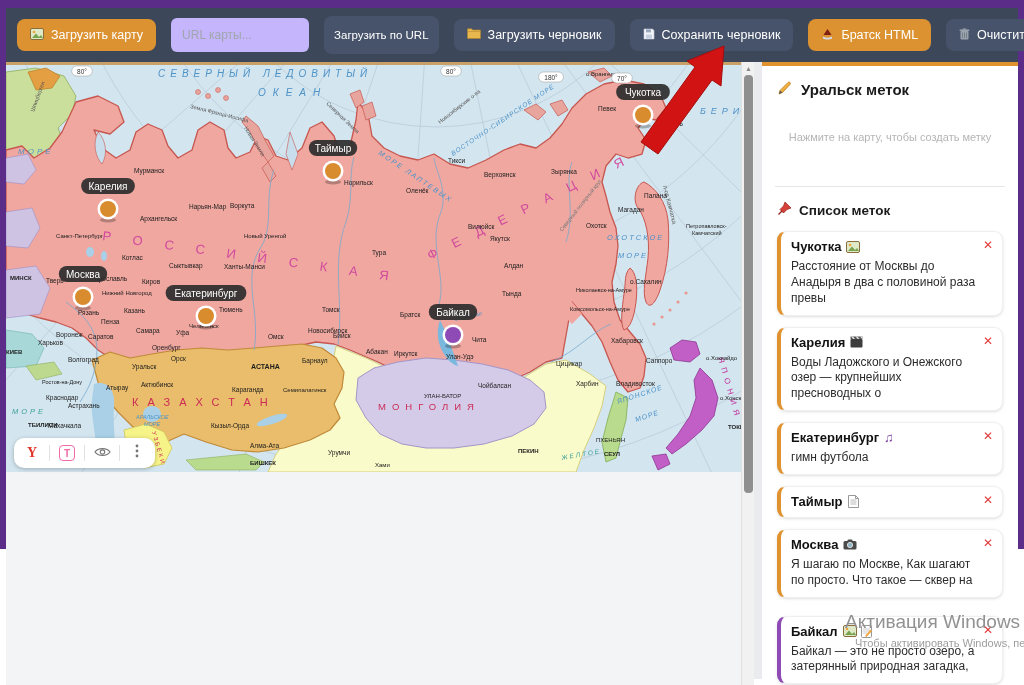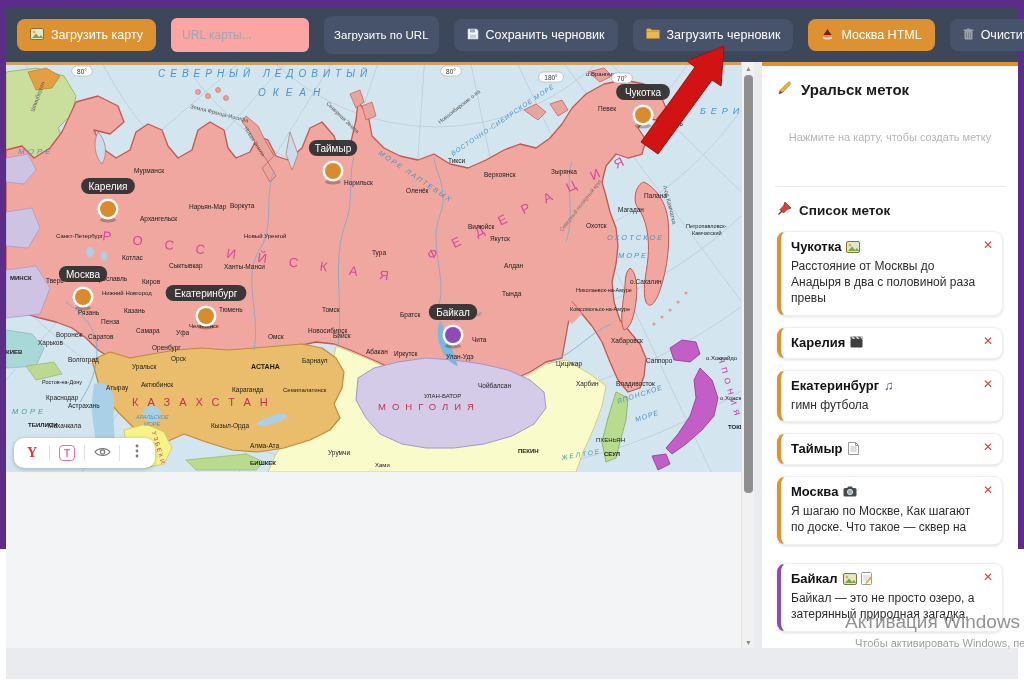--- a/index.html
+++ b/index.html
@@ -11,21 +11,21 @@
 
   
   .toolbar { height:54px; flex:0 0 54px; background:#3c4759; display:flex; align-items:center;
              padding:0 10px 0 11px; gap:15px; }
   .tbtn { display:inline-flex; align-items:center; justify-content:center; gap:7px;
           height:32px; padding:0 13px; border:none; border-radius:8px; cursor:pointer;
           background:#47536a; color:#fff; font-size:12.5px; font-family:inherit; white-space:nowrap; }
   .tbtn.orange { background:#dd9232; }
   .tbtn.two-line { height:38px; font-size:11.5px; line-height:1.25; text-align:left; padding:0 10px; }
   .url-input { width:138px; height:34px; border:none; border-radius:6px; padding:0 11px;
-               font-size:12px; font-family:inherit; color:#333; background:#fca5a5; }
+               font-size:12px; font-family:inherit; color:#333; background:#c4b5fd; }
   .url-input::placeholder { color:#a0a6ad; }
 
   
   .content { flex:0 0 586px; display:flex; }
   .map-area { position:relative; width:748px; flex:0 0 748px; background:#f2f4f6; overflow:hidden; }
   .map-svg { display:block; }
   .gap { width:8px; flex:0 0 8px; }
 
   
   .map-tools { position:absolute; left:8px; top:376px; height:30px; background:#fff;
@@ -82,40 +82,40 @@
               <circle cx="4" cy="4" r="1.3" fill="#f0a63c"></circle>
               <path d="M2,10 L6,5.5 L9,9 L11,7 L13,10 Z" fill="#7aa34f"></path>
             </svg></span>
         <span>Загрузить карту</span>
       </button>
       <input class="url-input" placeholder="URL карты..." style="">
       <button class="tbtn two-line">
         <span>Загрузить по URL</span>
       </button>
       <button class="tbtn">
+        <span><svg width="14" height="11" viewBox="0 0 14 11">
+              <path d="M0.5,2 L0.5,0.8 L4.5,0.8 L5.8,2 L13.5,2 L13.5,10.5 L0.5,10.5 Z" fill="#e8b84f" stroke="#b3832a" stroke-width="0.6"></path>
+              <path d="M0.5,3.5 H13.5" stroke="#b3832a" stroke-width="0.5"></path>
+            </svg></span>
+        <span>Загрузить черновик</span>
+      </button>
+      <button class="tbtn">
         <span><svg width="12" height="12" viewBox="0 0 12 12">
               <path d="M1,1 H9.5 L11,2.5 V11 H1 Z" fill="#f2f4f8" stroke="#c9cfda" stroke-width="0.6"></path>
               <rect x="3" y="1.4" width="5" height="3" fill="#9aa7bd"></rect>
               <rect x="3" y="6.5" width="6" height="4" fill="#c6cfdd"></rect>
             </svg></span>
         <span>Сохранить черновик</span>
       </button>
-      <button class="tbtn">
-        <span><svg width="14" height="11" viewBox="0 0 14 11">
-              <path d="M0.5,2 L0.5,0.8 L4.5,0.8 L5.8,2 L13.5,2 L13.5,10.5 L0.5,10.5 Z" fill="#e8b84f" stroke="#b3832a" stroke-width="0.6"></path>
-              <path d="M0.5,3.5 H13.5" stroke="#b3832a" stroke-width="0.5"></path>
-            </svg></span>
-        <span>Загрузить черновик</span>
-      </button>
       <button class="tbtn orange">
         <span><svg width="13" height="12" viewBox="0 0 13 12">
               <path d="M6.5,1 L10.5,7 L2.5,7 Z" fill="#7e1f14"></path>
               <path d="M2,8.5 C4,10 9,10 11,8.5 L11,10.5 C9,11.8 4,11.8 2,10.5 Z" fill="#cfd9e8"></path>
             </svg></span>
-        <span>Москва HTML</span>
+        <span>Братск HTML</span>
       </button>
       <button class="tbtn">
         <span><svg width="11" height="12" viewBox="0 0 11 12">
               <rect x="1.5" y="3" width="8" height="8.5" rx="1" fill="#9aa3ad"></rect>
               <rect x="0.5" y="1.5" width="10" height="1.4" rx="0.7" fill="#9aa3ad"></rect>
               <rect x="3.5" y="0.5" width="4" height="1.2" rx="0.6" fill="#9aa3ad"></rect>
               <path d="M3.5,4.5 v5.5 M5.5,4.5 v5.5 M7.5,4.5 v5.5" stroke="#6e7680" stroke-width="0.8"></path>
             </svg></span>
         <span>Очистить все</span>
       </button>
@@ -459,20 +459,21 @@
             <div class="card-title">
                 <span>Карелия</span>
                 <span class="card-icons">
                   <svg width="13" height="12" viewBox="0 0 13 12">
                     <rect x="0.5" y="3" width="12" height="8.5" rx="1" fill="#3d3d3d"></rect>
                     <path d="M0.5,3 L12.5,3 L12.5,0.5 L0.5,0.5 Z" fill="#555"></path>
                     <path d="M1,0.5 L3,3 L5,3 L3,0.5 Z M5.5,0.5 L7.5,3 L9.5,3 L7.5,0.5 Z M10,0.5 L12,3 L12.5,3 L12.5,0.5 Z" fill="#ddd"></path>
                   </svg>
                 </span>
               </div>
+            <div class="card-desc">Воды Ладожского и Онежского озер — крупнейших пресноводных о</div>
             <span class="card-del">✕</span>
           </div>
           <div class="card" style="border-left-color: rgb(224, 146, 47);">
             <div class="card-title">
                 <span>Екатеринбург</span>
                 <span class="card-icons">
                   <span style="color:#7b3fa0;font-size:13px;line-height:1">♫</span>
                 </span>
               </div>
             <div class="card-desc">гимн футбола</div>
@@ -495,21 +496,21 @@
             <div class="card-title">
                 <span>Москва</span>
                 <span class="card-icons">
                   <svg width="14" height="11" viewBox="0 0 14 11">
                     <rect x="0.5" y="2" width="13" height="8.5" rx="1.5" fill="#4a4a4a"></rect>
                     <rect x="4.5" y="0.5" width="5" height="2.5" rx="1" fill="#4a4a4a"></rect>
                     <circle cx="7" cy="6" r="2.6" fill="#8fb6c9" stroke="#ddd"></circle>
                   </svg>
                 </span>
               </div>
-            <div class="card-desc">Я шагаю по Москве, Как шагают по доске. Что такое — сквер на</div>
+            <div class="card-desc">Я шагаю по Москве, Как шагают по просто. Что такое — сквер на</div>
             <span class="card-del">✕</span>
           </div>
           <div class="card" style="margin-top: 18px; border-left-color: rgb(142, 75, 181);">
             <div class="card-title">
                 <span>Байкал</span>
                 <span class="card-icons">
                   <svg width="14" height="12" viewBox="0 0 14 12">
                     <rect x="0.5" y="0.5" width="13" height="11" rx="1.5" fill="#dfe9c8" stroke="#8a6d3b"></rect>
                     <circle cx="4" cy="4" r="1.3" fill="#f0a63c"></circle>
                     <path d="M2,10 L6,5.5 L9,9 L11,7 L13,10 Z" fill="#7aa34f"></path>

